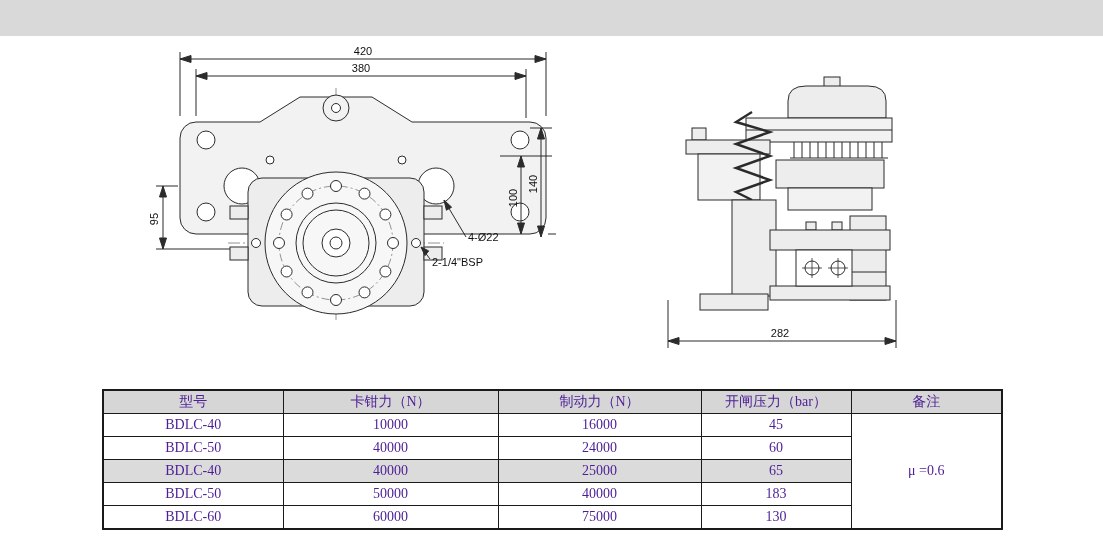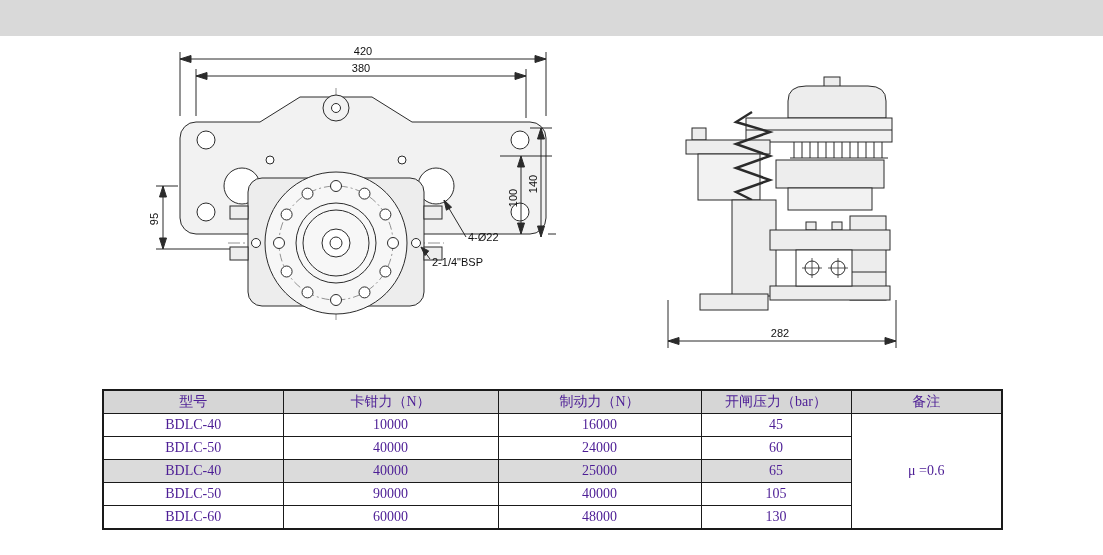--- a/index.html
+++ b/index.html
@@ -207,26 +207,26 @@
         <td>60</td>
       </tr>
       <tr class="shaded">
         <td>BDLC-40</td>
         <td>40000</td>
         <td>25000</td>
         <td>65</td>
       </tr>
       <tr>
         <td>BDLC-50</td>
-        <td>90000</td>
+        <td>50000</td>
         <td>40000</td>
-        <td>105</td>
+        <td>183</td>
       </tr>
       <tr>
         <td>BDLC-60</td>
         <td>60000</td>
-        <td>48000</td>
+        <td>75000</td>
         <td>130</td>
       </tr>
     </tbody>
   </table>
 
 </div>
 
 </body></html>

